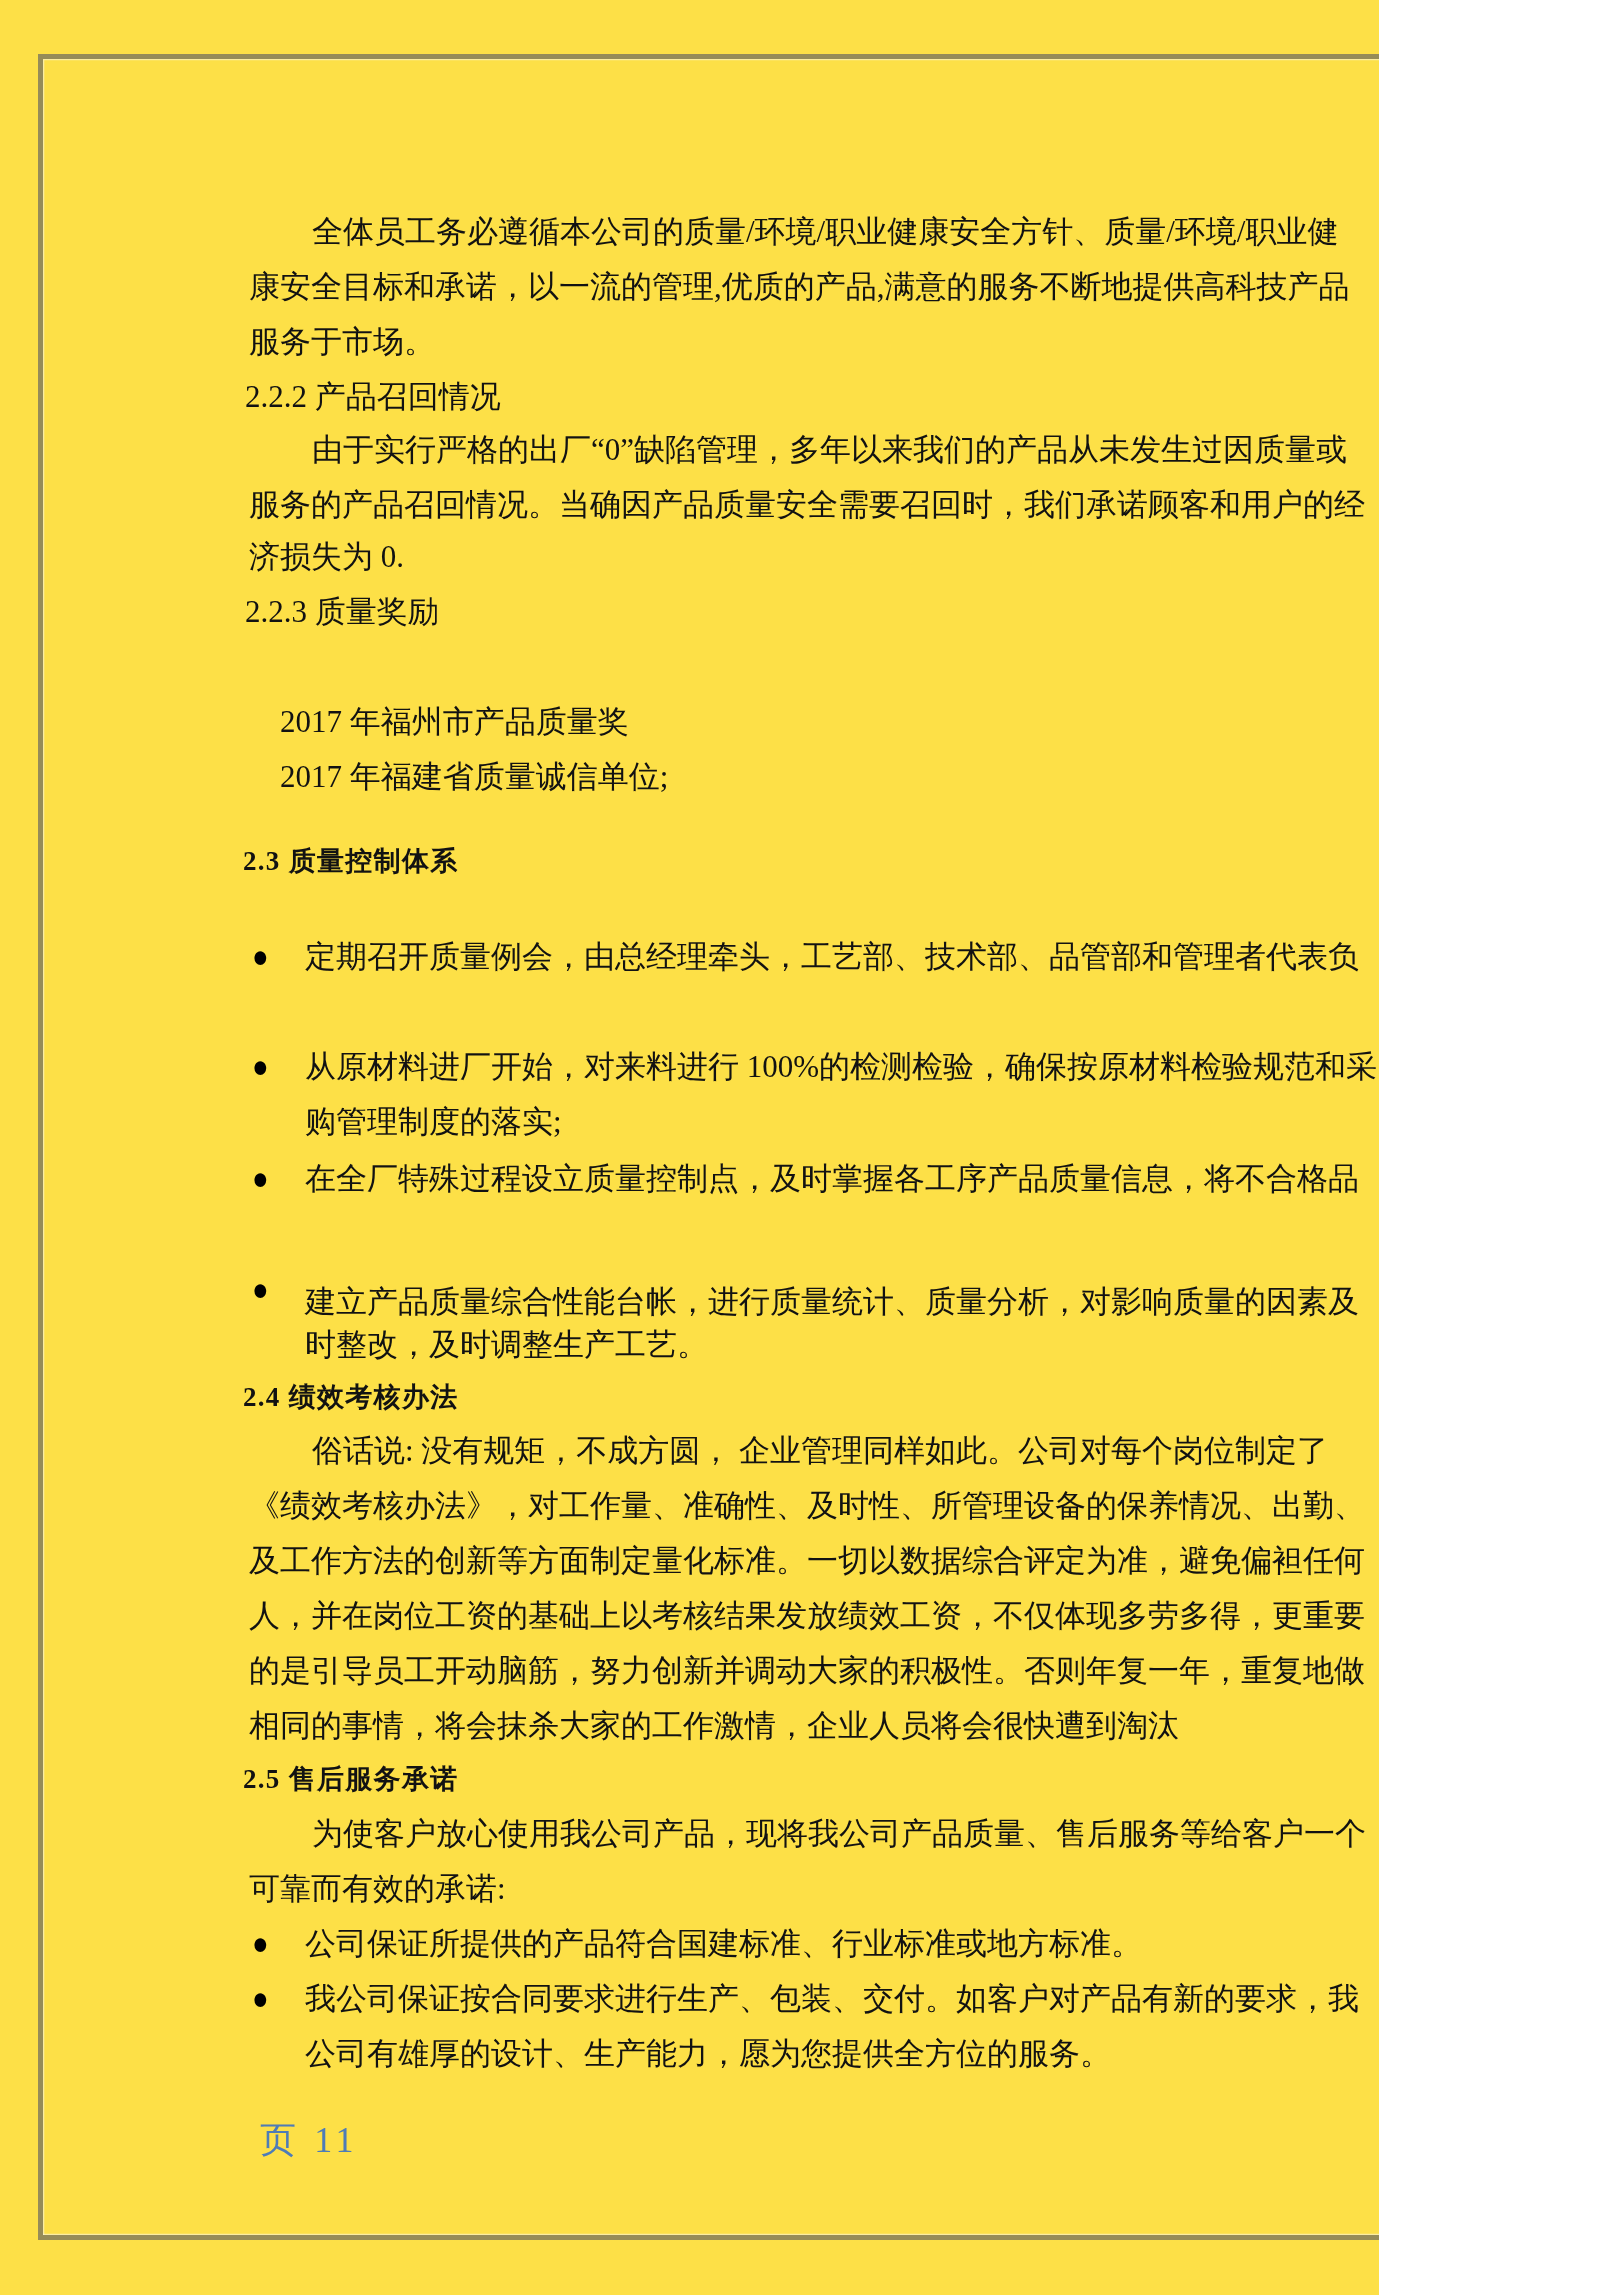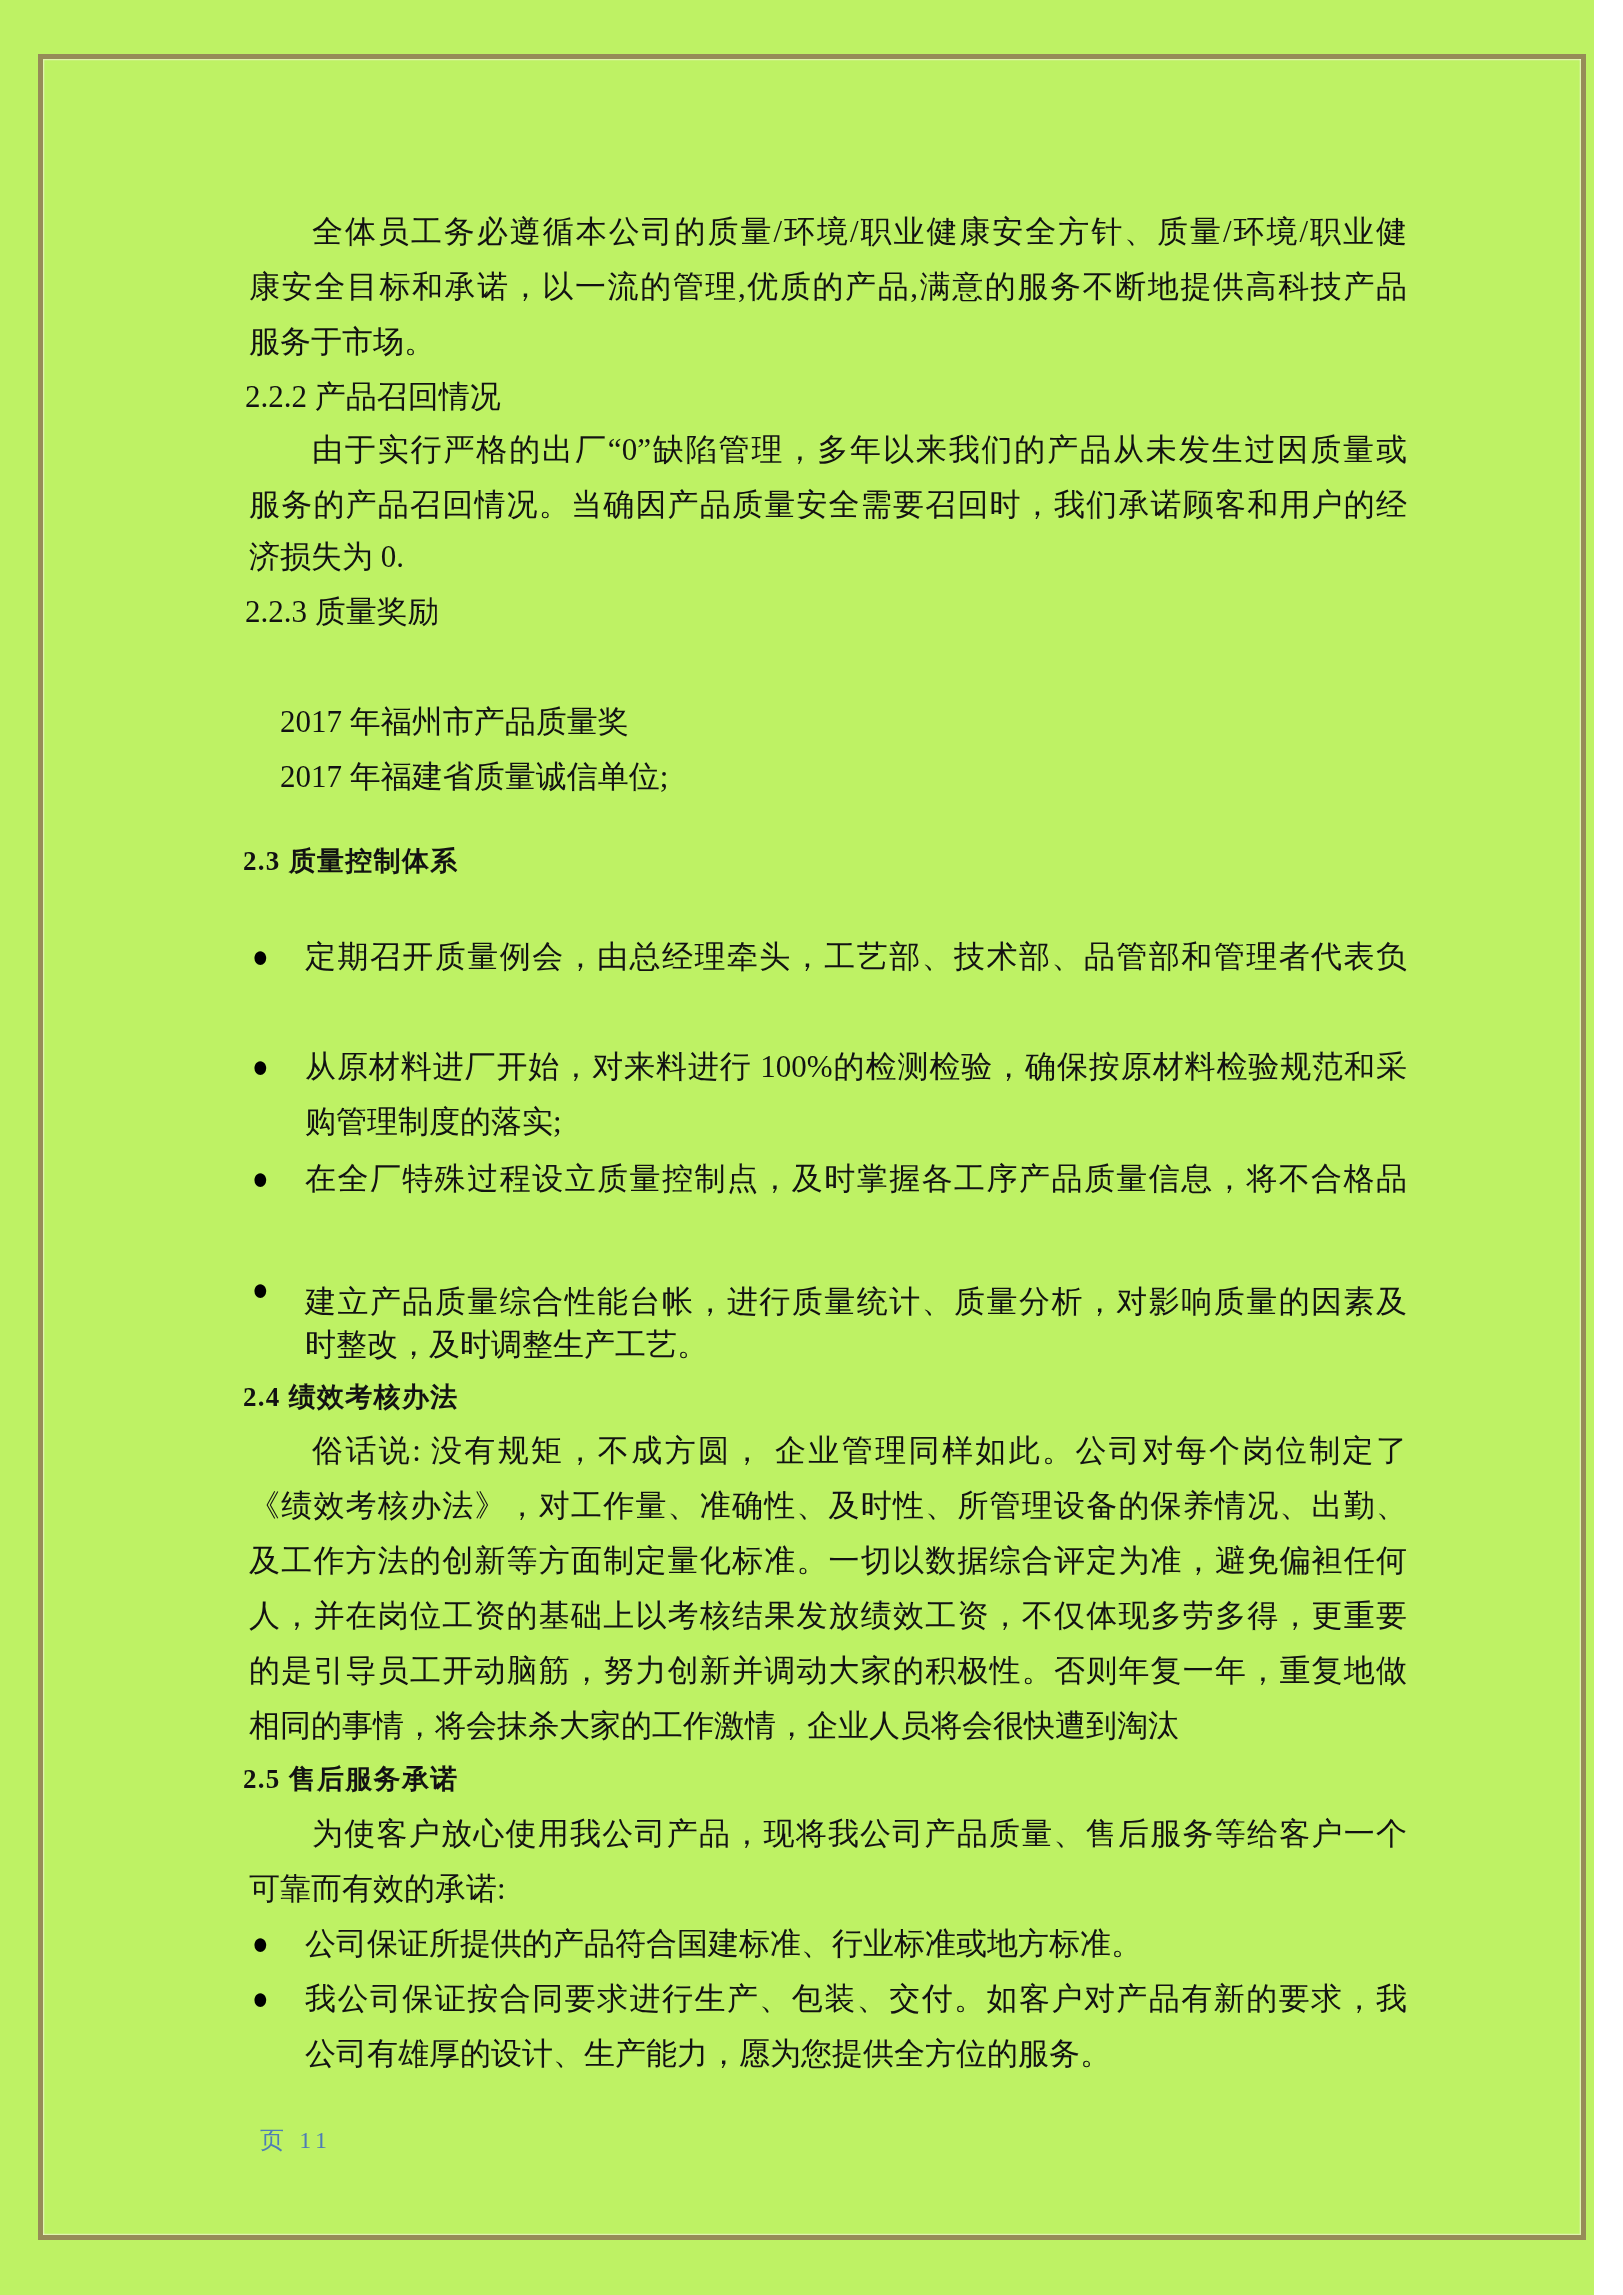--- a/index.html
+++ b/index.html
@@ -1,17 +1,17 @@
 <!DOCTYPE html>
 <html style="font-size:10.5px"><head>
 <meta charset="utf-8">
 <style>
   html,body {margin:0; padding:0; background:#ffffff;}
   .page {
-    position:relative; width:1594px; height:2295px; background:#bef264;
+    position:relative; width:1379px; height:2295px; background:#fde047;
     font-family:"Liberation Serif","DejaVu Serif",serif; color:#121212;
     overflow:hidden;
   }
   .frame {
     position:absolute; left:38px; top:54px; width:1548px; height:2186px;
     box-sizing:border-box; border:5.9px solid #968C58;
     box-shadow: inset 1.3px 1.3px 0 rgba(250,248,235,0.55), inset -1.3px -1.3px 0 rgba(250,248,235,0.55);
   }
   .ln {
     position:absolute; right:187px;
@@ -20,21 +20,21 @@
     white-space:nowrap;
   }
   .ln.short {text-align:center; text-align-last:left;}
   .h2 {font-weight:bold; font-size:27px; letter-spacing:1.3px;}
   .blt {
     position:absolute; font-size:27.5px; line-height:35px; color:#000;
     transform:scaleY(1.15); transform-origin:center;
   }
   .foot {
     position:absolute; left:260px; top:2125px;
-    font-size:24px; line-height:31px; color:#4E7CB7; letter-spacing:4.6px;
+    font-size:36px; line-height:31px; color:#4E7CB7; letter-spacing:4.6px;
     text-align:left;
   }
 </style>
 </head>
 <body>
 
 <div class="page">
   <div class="frame"></div>
 
   <div class="ln" style="top:214px; left:312px;">全体员工务必遵循本公司的质量/环境/职业健康安全方针、质量/环境/职业健</div>

